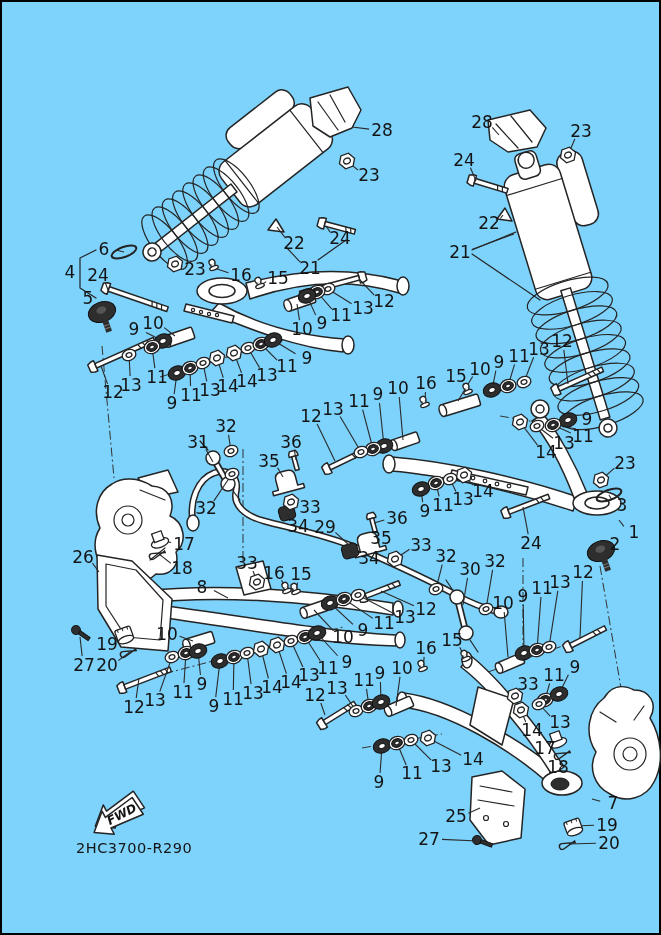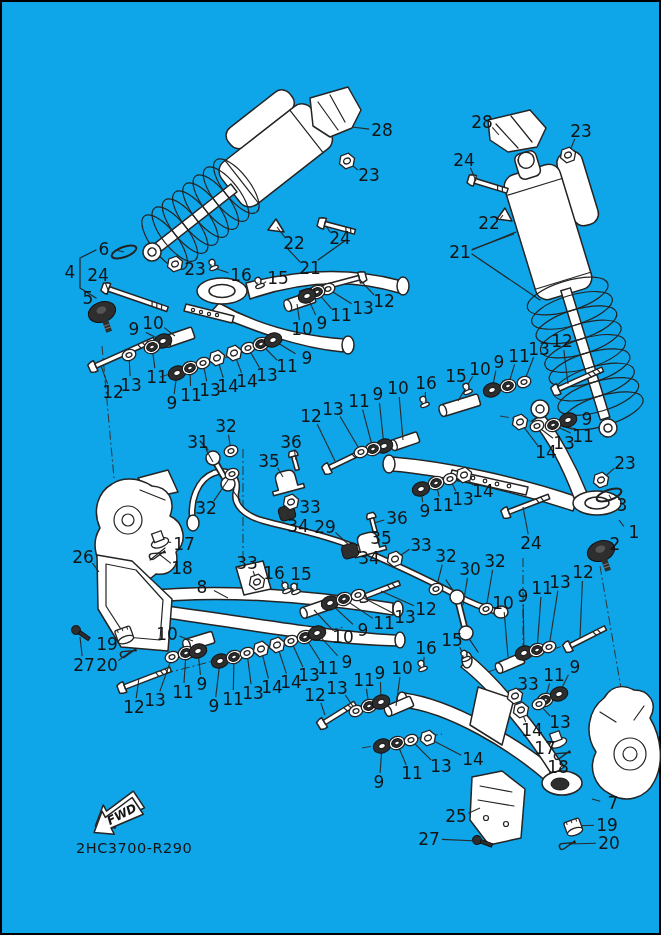--- a/index.html
+++ b/index.html
@@ -1,16 +1,16 @@
 <!DOCTYPE html>
 <html><head>
 <meta charset="utf-8">
 <style>
   html,body{margin:0;padding:0;background:#ffffff;}
-  .stage{position:relative;width:661px;height:935px;background:#0ea5e9;overflow:hidden;
+  .stage{position:relative;width:661px;height:935px;background:#7dd3fc;overflow:hidden;
          font-family:"DejaVu Sans",sans-serif;text-align:center;}
   svg{display:block;}
   .p  {fill:#ffffff;stroke:#242424;stroke-width:1.5;stroke-linejoin:round;stroke-linecap:round;}
   .ln {fill:none;stroke:#242424;stroke-width:1.2;stroke-linejoin:round;stroke-linecap:round;}
   .dark{fill:#2e2e2e;stroke:#111;stroke-width:1;}
   .dd {fill:none;stroke:#333;stroke-width:1;stroke-dasharray:9 3 2 3;}
   .ldr{stroke:#2a2a2a;stroke-width:1.1;}
   .lbl{font-family:"DejaVu Sans",sans-serif;font-size:17px;fill:#141414;text-anchor:middle;}
   .code{font-family:"DejaVu Sans",sans-serif;font-size:14.5px;fill:#141414;letter-spacing:.5px;}
   .fwd{font-family:"DejaVu Sans",sans-serif;font-size:12px;font-style:italic;font-weight:bold;

